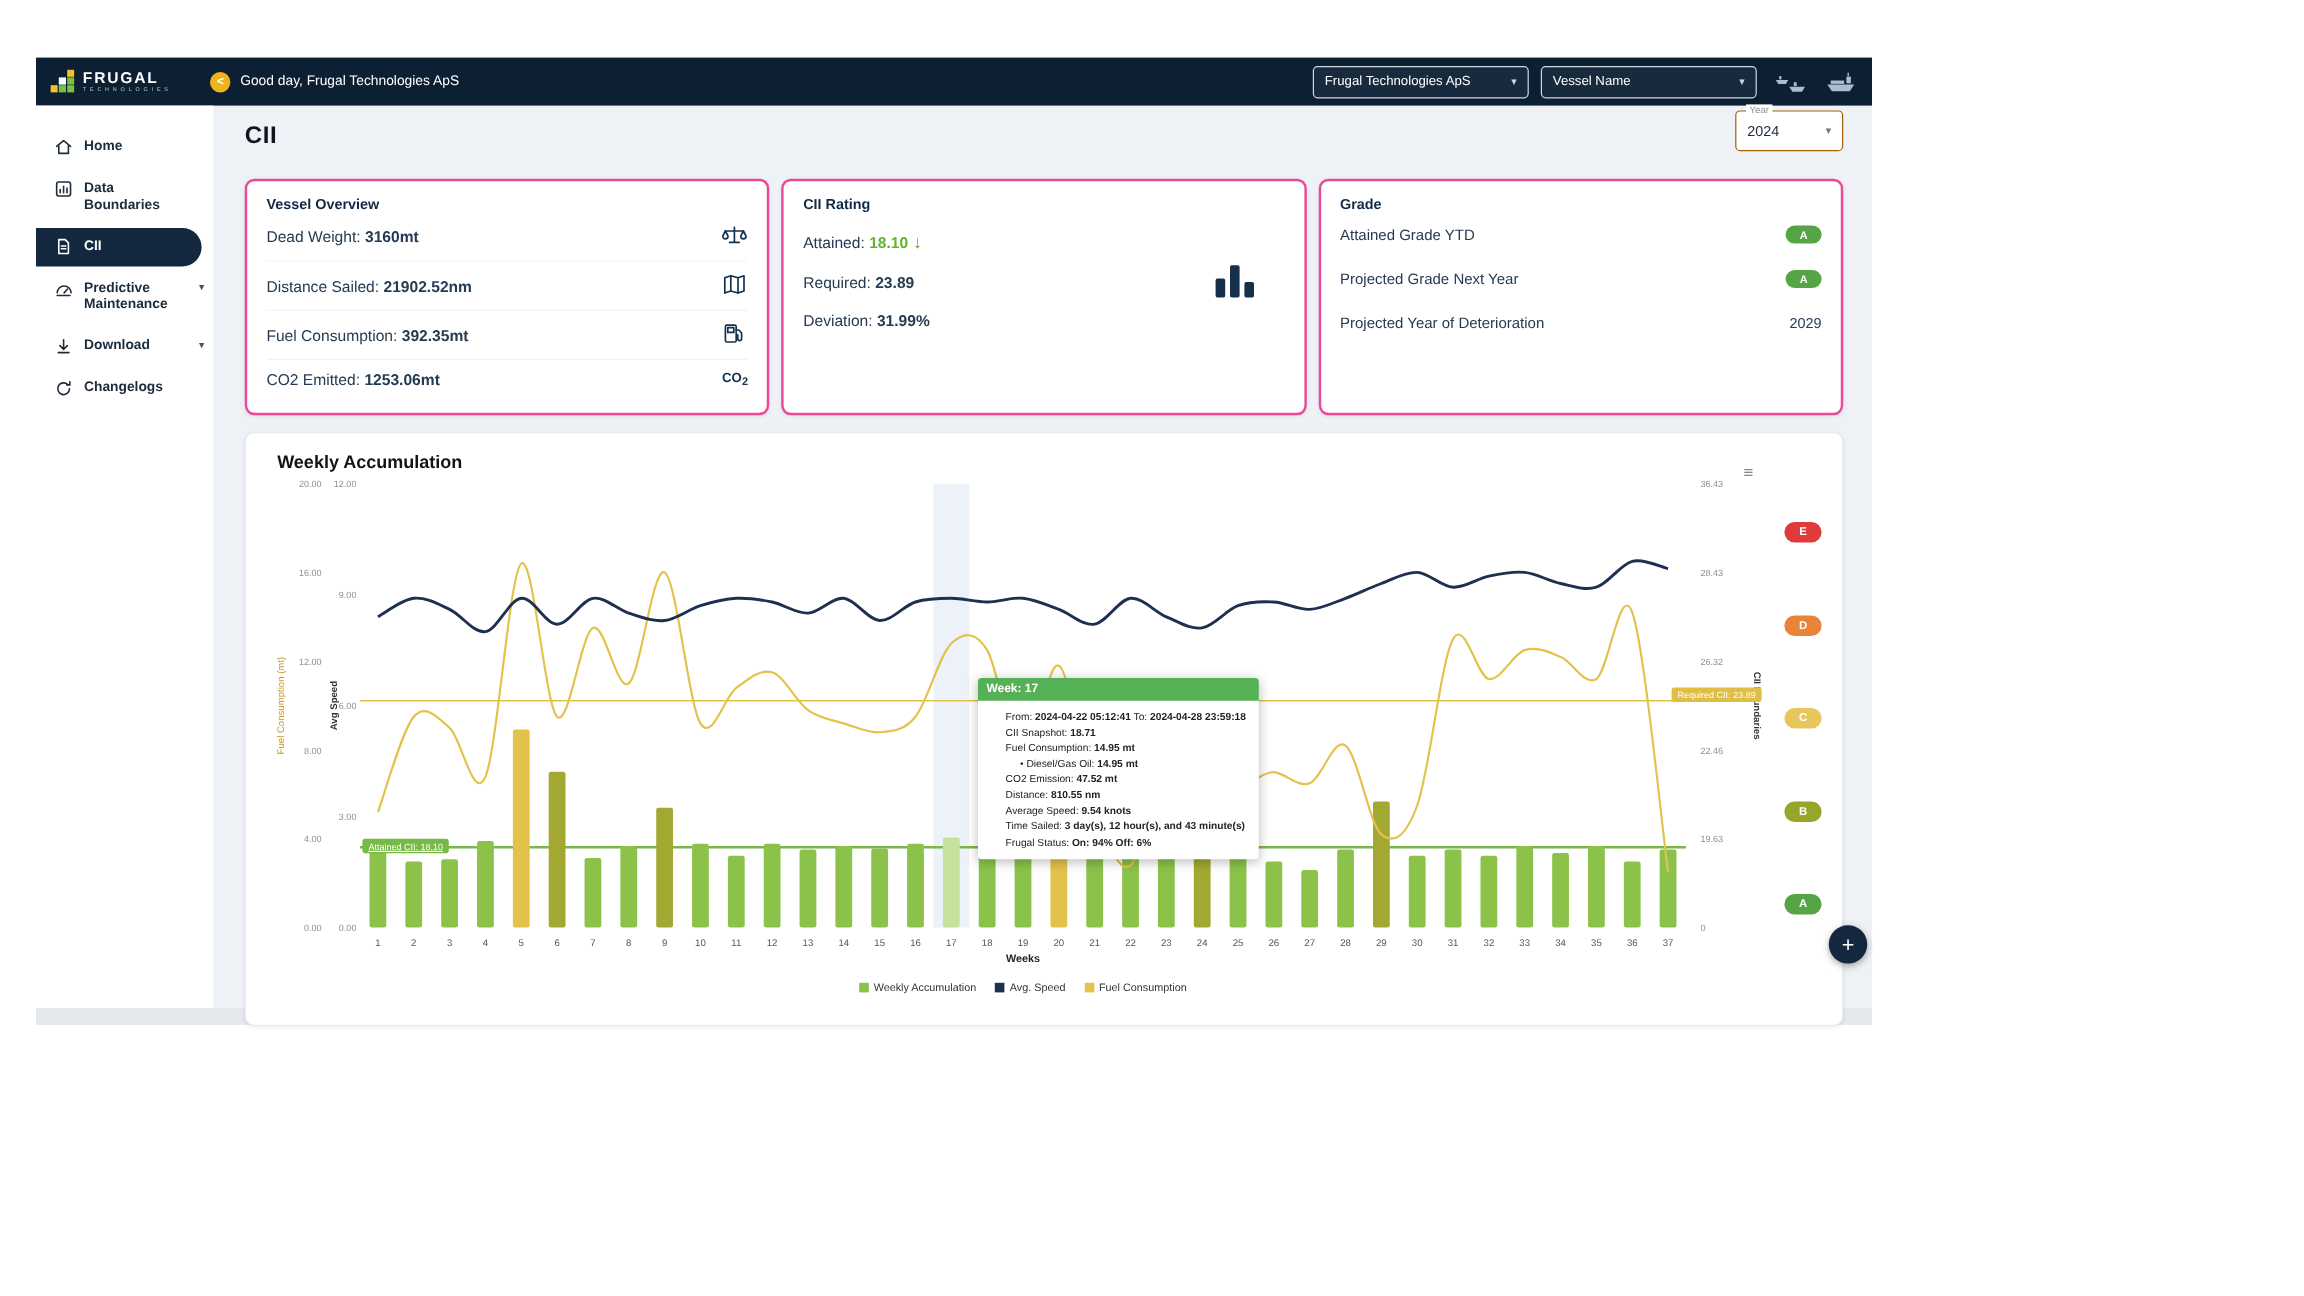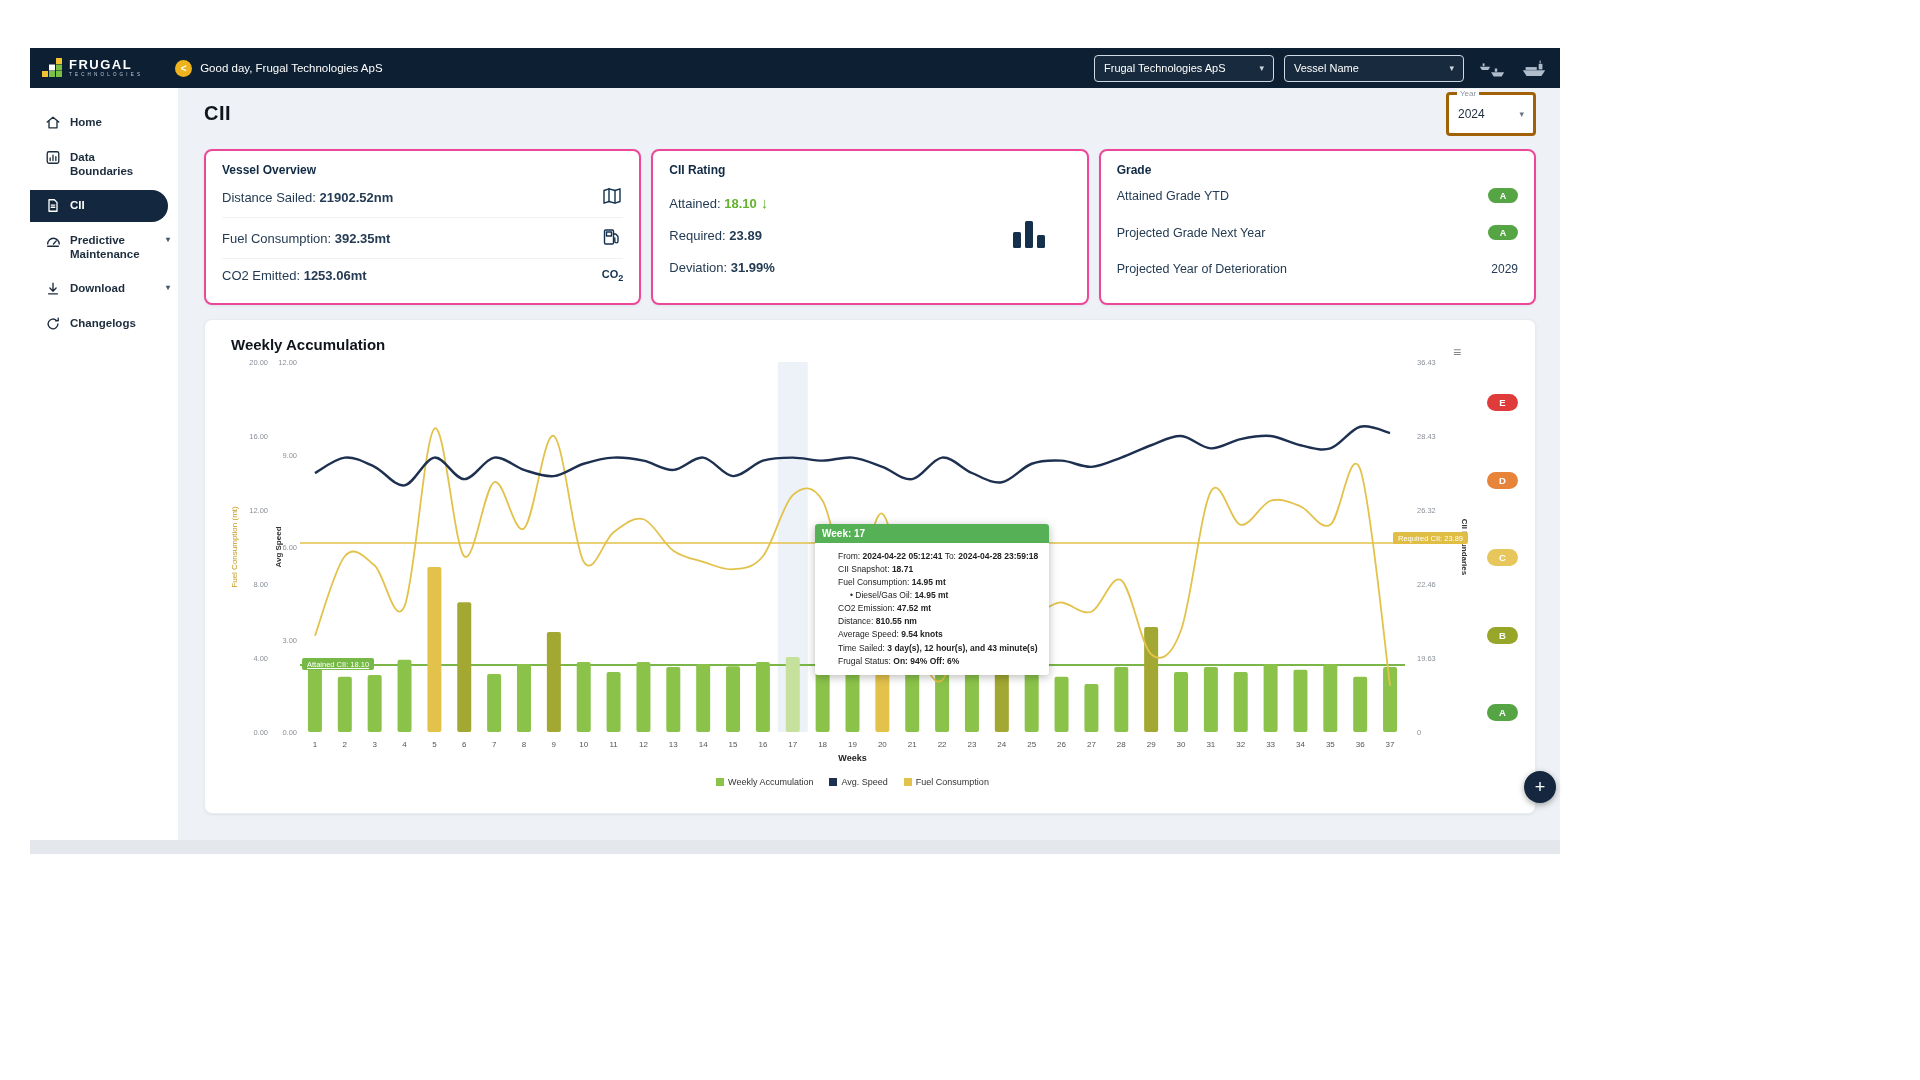--- a/index.html
+++ b/index.html
@@ -29,21 +29,21 @@
   .side-item { display:flex; align-items:flex-start; gap:9px; padding:8px 8px 8px 15px; margin:3px 0; font-size:11.5px; font-weight:600; color:#1c2c3d; cursor:pointer; line-height:1.25; }
   .side-item .s-icon { flex:0 0 auto; display:flex; margin-top:-1px; }
   .side-item .s-label { width:78px; }
   .side-item .chev { margin-left:auto; font-size:8px; color:#42556b; margin-top:2px; }
   .side-item.active { background:#13273f; color:#fff; border-radius:0 17px 17px 0; width:138px; }
   .s-icon svg { stroke:currentColor; fill:none; stroke-width:1.5; stroke-linecap:round; stroke-linejoin:round; }
 
   
   .main { flex:1; padding:14px 24px 0 26px; position:relative; min-width:0; }
   .page-title { font-size:20px; font-weight:bold; color:#10151c; letter-spacing:0.5px; }
-  .year-box { position:absolute; top:4px; right:24px; width:90px; height:44px; background:#fff; border:3px solid #a16207; border-radius:4px; display:flex; align-items:center; justify-content:space-between; padding:0 9px; cursor:pointer; }
+  .year-box { position:absolute; top:4px; right:24px; width:90px; height:34px; background:#fff; border:1px solid #a16207; border-radius:4px; display:flex; align-items:center; justify-content:space-between; padding:0 9px; cursor:pointer; }
   .year-label { position:absolute; top:-6px; left:8px; background:#fff; color:#8b949f; font-size:8px; padding:0 3px; }
   .year-value { font-size:12px; color:#1c2c3d; }
   .year-box .caret { color:#6b7683; font-size:9px; }
 
   
   .cards { display:flex; gap:10px; margin-top:24px; }
   .card { flex:1; background:#fff; border:2px solid #ec4899; border-radius:8px; box-shadow:0 1px 3px rgba(16,42,67,0.07); padding:12px 16px; position:relative; }
   .card-title { font-size:12px; font-weight:bold; color:#102a43; }
   .vo-row { display:flex; align-items:center; justify-content:space-between; padding:9px 0 8px 0; border-bottom:1px solid #f0f3f6; font-size:13px; color:#243b53; }
   .vo-row:last-child { border-bottom:none; }
@@ -203,20 +203,30 @@
       <div class="year-box">
         <span class="year-label">Year</span>
         <span class="year-value">2024</span>
         <span class="caret">▾</span>
       </div>
 
       <div class="cards">
 
         <section class="card">
           <div class="card-title">Vessel Overview</div>
+          <div class="vo-row">
+            <div><span>Dead Weight:</span> <b>3160mt</b></div>
+            <span class="vo-icon">
+              <svg width="22" height="20" viewBox="0 0 22 20">
+                  <path d="M11 3.5v12.5M7 16h8M3.5 6.5h15"></path>
+                  <path d="M3.5 6.5 1.3 10.8M3.5 6.5l2.2 4.3M1.3 10.9a2.2 2.2 0 0 0 4.4 0"></path>
+                  <path d="M18.5 6.5l-2.2 4.3M18.5 6.5l2.2 4.3M16.3 10.9a2.2 2.2 0 0 0 4.4 0"></path>
+                </svg>
+            </span>
+          </div>
           <div class="vo-row">
             <div><span>Distance Sailed:</span> <b>21902.52nm</b></div>
             <span class="vo-icon">
               <svg width="22" height="20" viewBox="0 0 22 20">
                   <path d="M3 4.5 8 2.8l6 1.7 5-1.7v12.7l-5 1.7-6-1.7-5 1.7V4.5Z"></path>
                   <path d="M8 2.8v12.2M14 4.5v12.2"></path>
                 </svg>
             </span>
           </div>
           <div class="vo-row">

